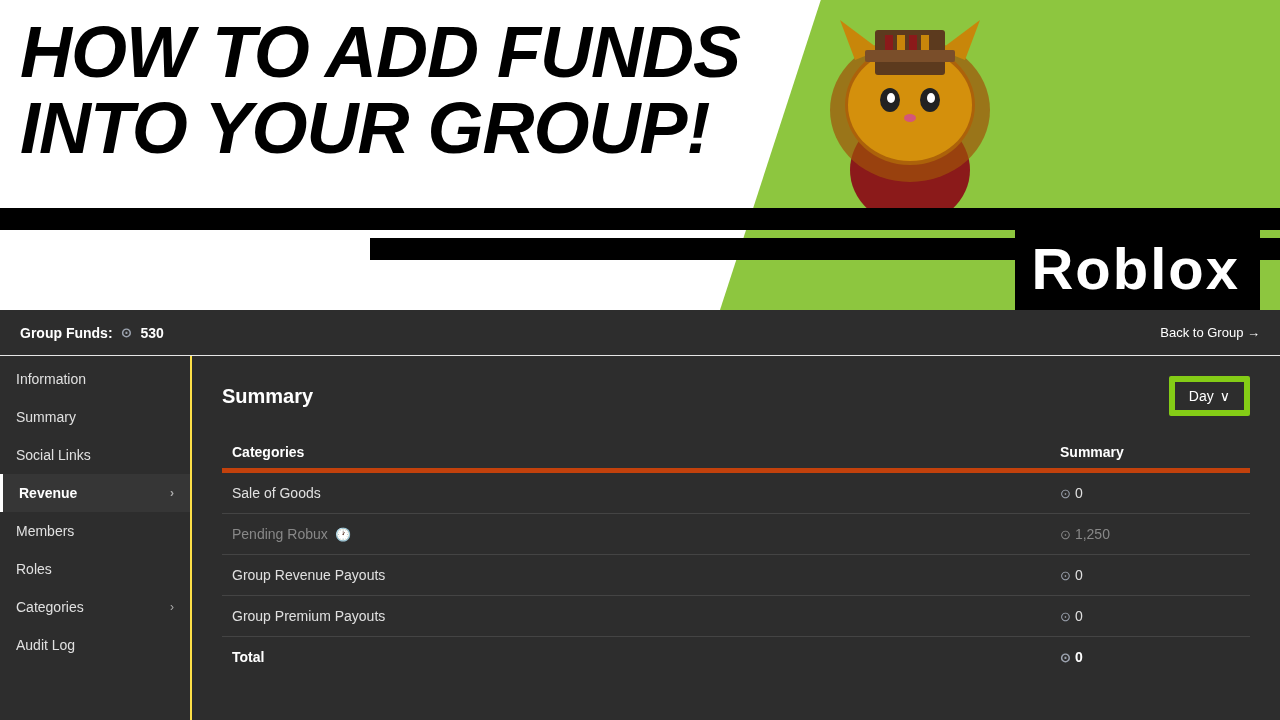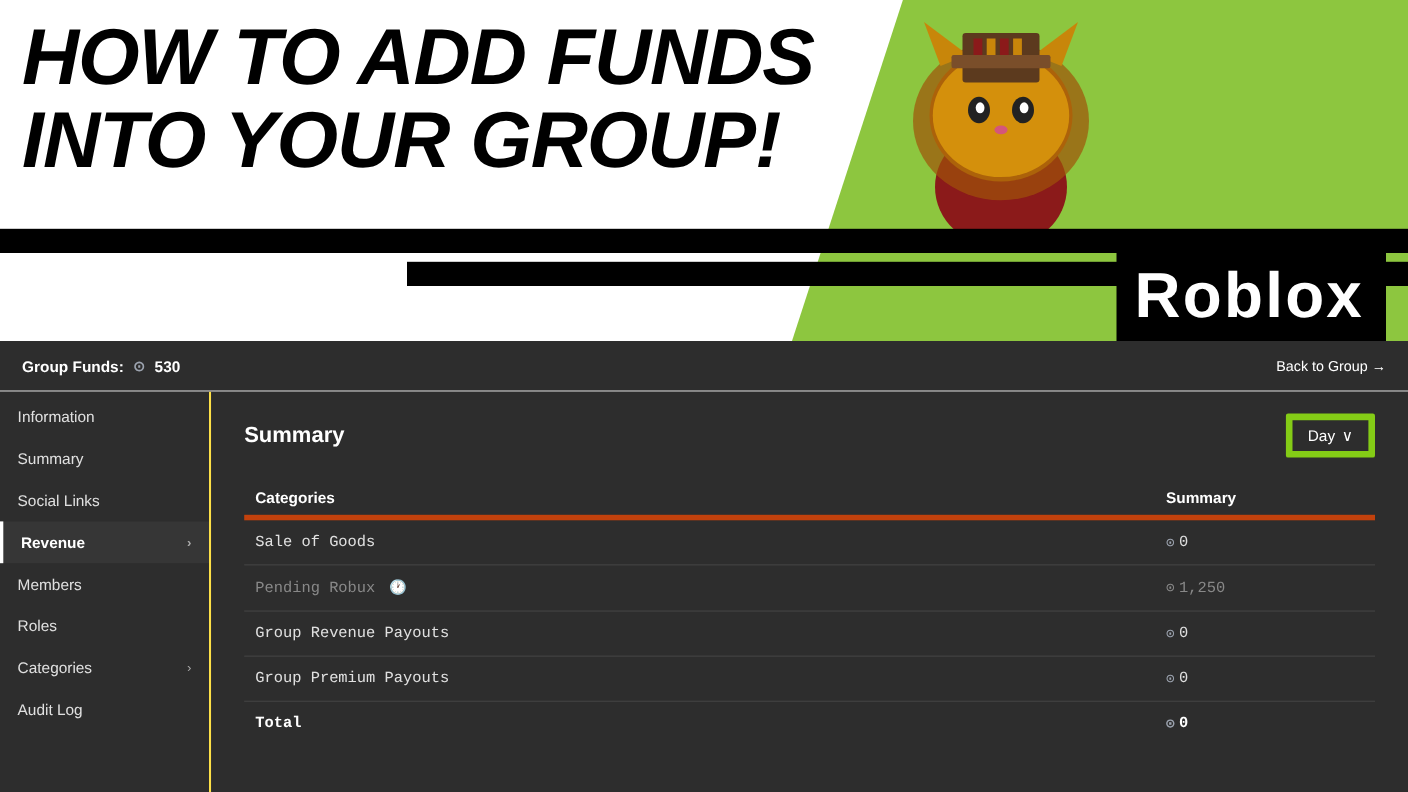--- a/index.html
+++ b/index.html
@@ -220,21 +220,20 @@
 
     .summary-table th.amount-col {
       width: 200px;
     }
 
     .summary-table td {
       padding: 12px 10px;
       color: #e0e0e0;
       font-size: 14px;
       border-bottom: 1px solid #444;
-      font-family: Liberation Mono, monospace;
     }
 
     .summary-table tr.pending td {
       color: #888;
     }
 
     .summary-table tr.total-row td {
       font-weight: 700;
       color: #fff;
       border-top: 1px solid #666;

